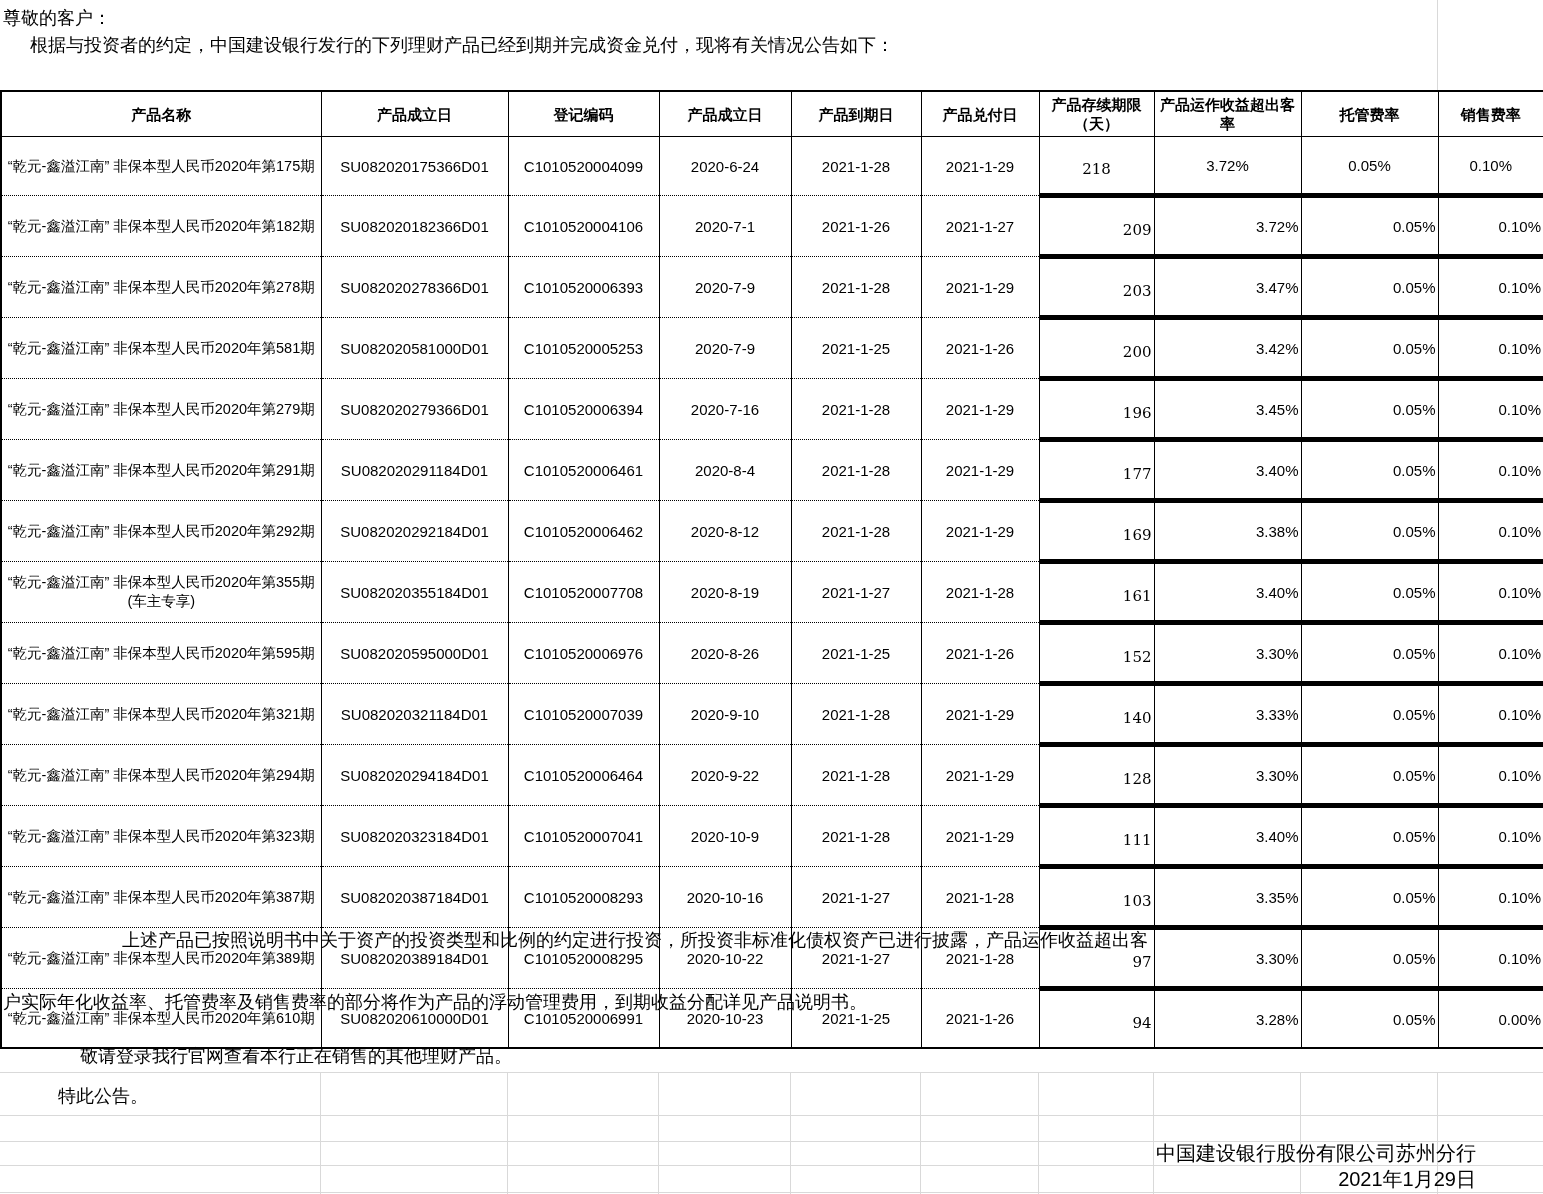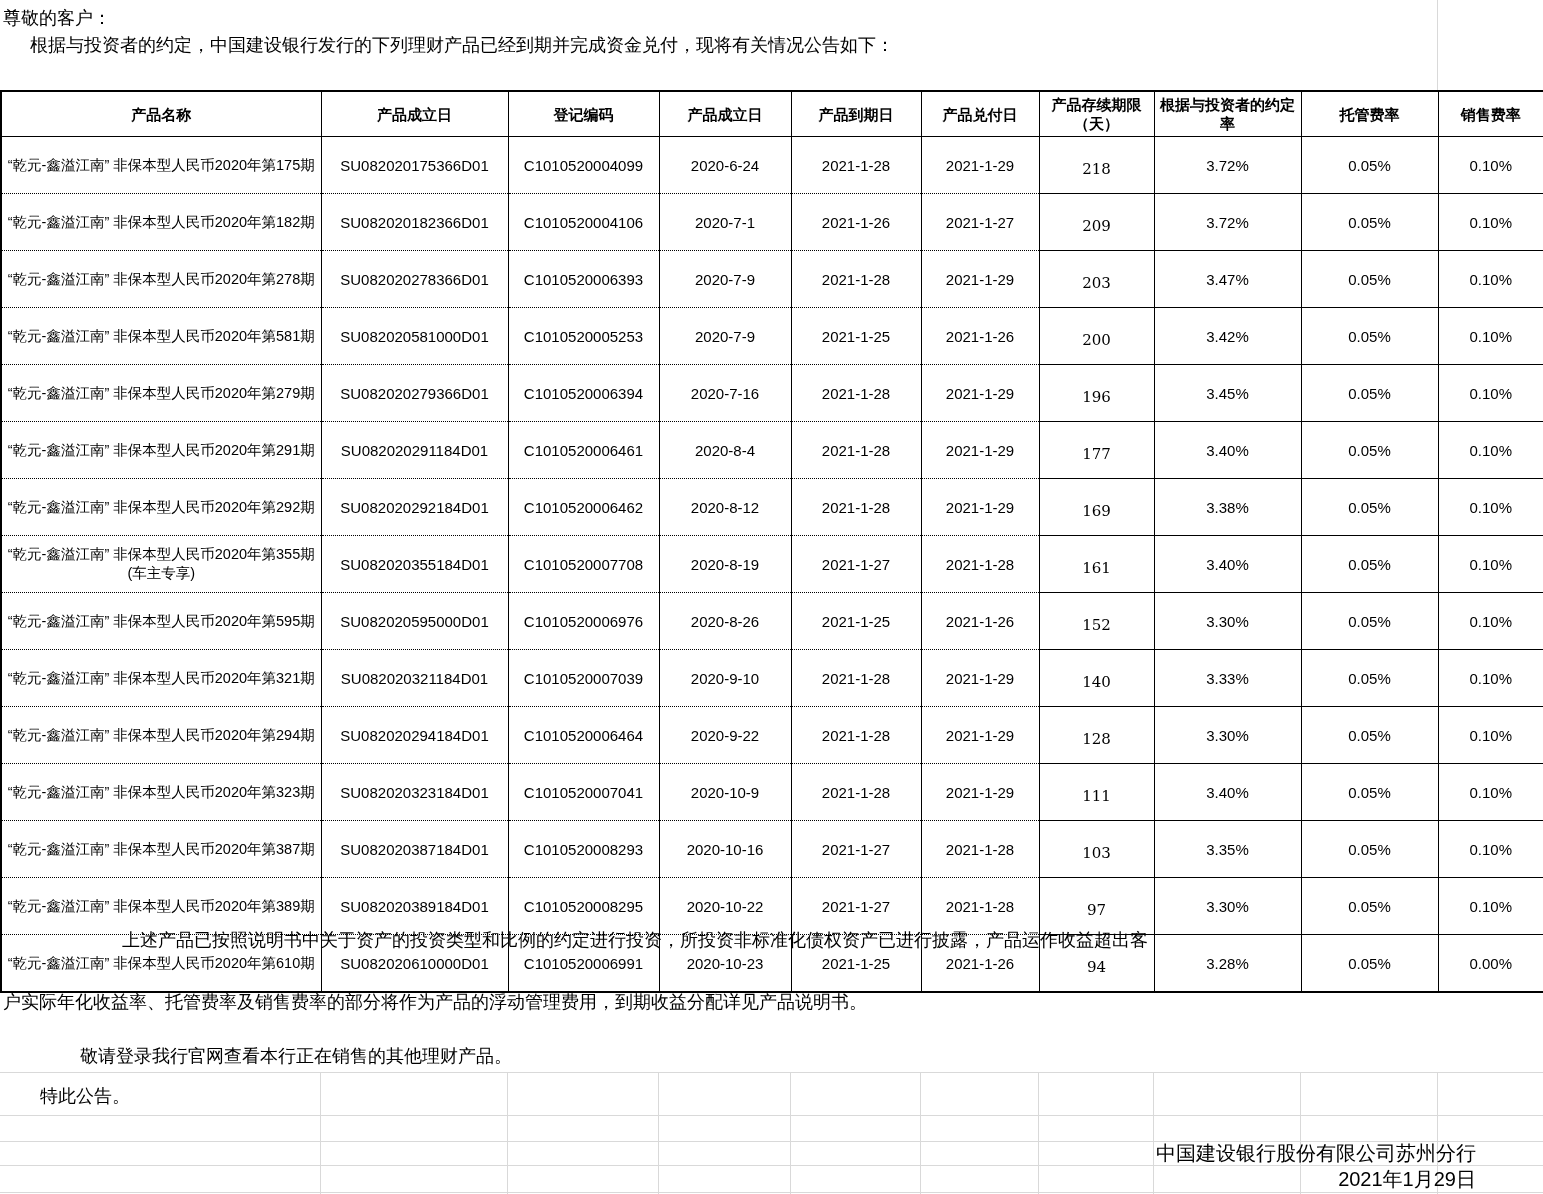--- a/index.html
+++ b/index.html
@@ -22,29 +22,29 @@
     padding:0 2px;overflow:hidden;
   }
   table.products th{
     height:44px;font-size:15px;font-weight:bold;
     border-bottom:1px solid #000;white-space:pre-line;line-height:19px;
   }
   table.products td{height:47px;font-size:15px;line-height:19px;}
   table.products td.c0{font-size:14.5px;margin-top:35px;}
   
   table.products tr.r + tr.r td.sep-dot{border-top:1px dotted #000;}
-  table.products tr.r + tr.r td.sep-solid{border-top:1px solid #000000;}
+  table.products tr.r + tr.r td.sep-solid{border-top:5px solid #000000;text-align:right;}
   table.products td.c6{
     font-family:"DejaVu Serif",serif;font-size:15px;padding-top:9px;
   }
   .note{position:absolute;font-size:18px;white-space:nowrap;}
   .note-1{left:122px;top:928px;}
   .note-2{left:3px;top:990px;}
   .note-3{left:80px;top:1044px;}
-  .note-4{left:40px;top:1084px;}
+  .note-4{left:58px;top:1084px;}
   .signature{
     position:absolute;left:1056px;top:1140px;width:420px;
     text-align:right;font-size:20px;line-height:26px;
   }
   .grid-h{position:absolute;left:0;width:1543px;height:1px;background:#d9d9d9;}
   .grid-v{position:absolute;width:1px;background:#d9d9d9;}
 </style>
 </head>
 <body>
 
@@ -87,21 +87,21 @@
     <thead>
         <tr id="header-row">
           <th class="c0">产品名称</th>
           <th class="c1">产品成立日</th>
           <th class="c2">登记编码</th>
           <th class="c3">产品成立日</th>
           <th class="c4">产品到期日</th>
           <th class="c5">产品兑付日</th>
           <th class="c6">产品存续期限
 （天）</th>
-          <th class="c7">根据与投资者的约定
+          <th class="c7">产品运作收益超出客
 率</th>
           <th class="c8">托管费率</th>
           <th class="c9">销售费率</th>
         </tr>
       </thead>
     <tbody id="body-rows">
         <tr class="r">
           <td class="c0 sep-dot">“乾元-鑫溢江南” 非保本型人民币2020年第175期</td>
           <td class="c1 sep-dot">SU082020175366D01</td>
           <td class="c2 sep-dot">C1010520004099</td>

